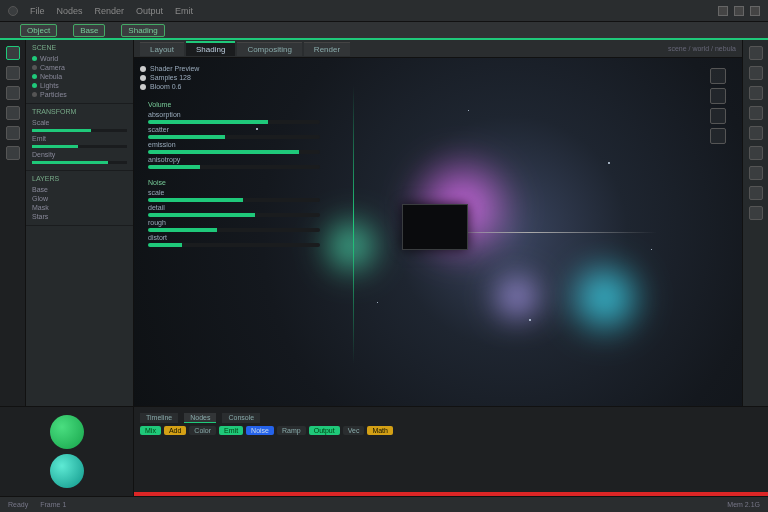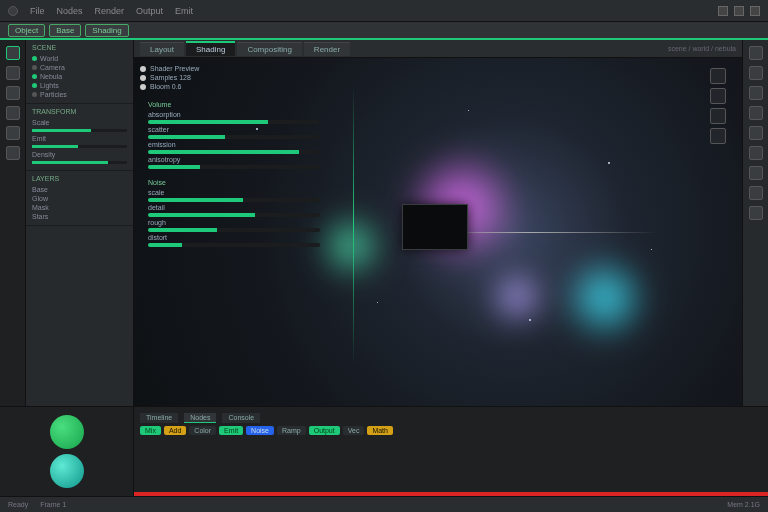--- a/index.html
+++ b/index.html
@@ -5,21 +5,21 @@
 * { margin:0; padding:0; box-sizing:border-box; font-family:Arial,sans-serif; }
 body { background:#0a0a0a; width:768px; height:512px; overflow:hidden; color:#9aa; font-size:8px; }
 .app { display:flex; flex-direction:column; width:100%; height:100%; background:#232628; }
 
 .topbar { height:22px; background:#2a2d2f; display:flex; align-items:center; gap:12px; padding:0 8px; border-bottom:1px solid #111; }
 .topbar .menu { color:#888; font-size:9px; cursor:pointer; }
 .topbar .badge { width:10px; height:10px; border-radius:50%; background:#3a3d3f; border:1px solid #555; }
 .topbar .right { margin-left:auto; display:flex; gap:6px; }
 .topbar .winbtn { width:10px; height:10px; background:#444; border:1px solid #666; }
 
-.toolbar { height:18px; background:#303335; display:flex; align-items:center; gap:4px; padding:0 8px; border-bottom:2px solid #1fc97a; }
+.toolbar { height:18px; background:#303335; display:flex; align-items:center; gap:16px; padding:0 20px; border-bottom:2px solid #1fc97a; }
 .toolbar .chip { padding:1px 6px; background:#3a3d3f; border:1px solid #4a6; border-radius:2px; color:#7c9; font-size:8px; }
 
 .body { flex:1; display:flex; min-height:0; }
 
 .sidebar-far { width:26px; background:#1e2022; border-right:1px solid #111; display:flex; flex-direction:column; align-items:center; gap:6px; padding-top:6px; }
 .sidebar-far .icon { width:14px; height:14px; background:#3a3d3f; border:1px solid #555; border-radius:2px; }
 .sidebar-far .icon.active { border-color:#1fc97a; }
 
 .sidebar { width:108px; background:#262a2c; border-right:1px solid #111; display:flex; flex-direction:column; font-size:7px; }
 .side-sec { padding:4px 6px; border-bottom:1px solid #1a1c1e; }

